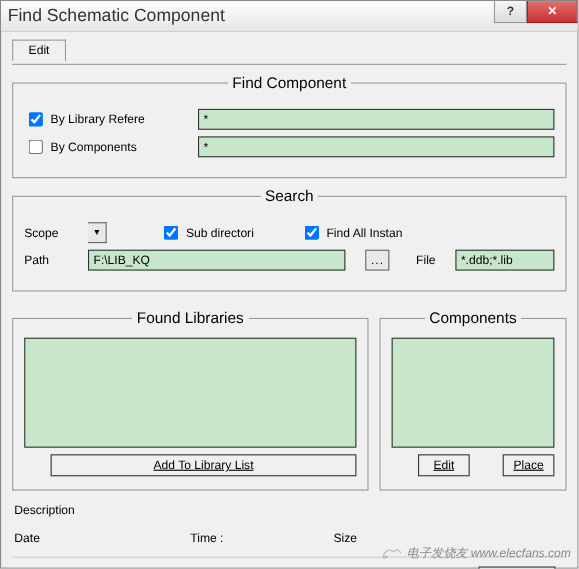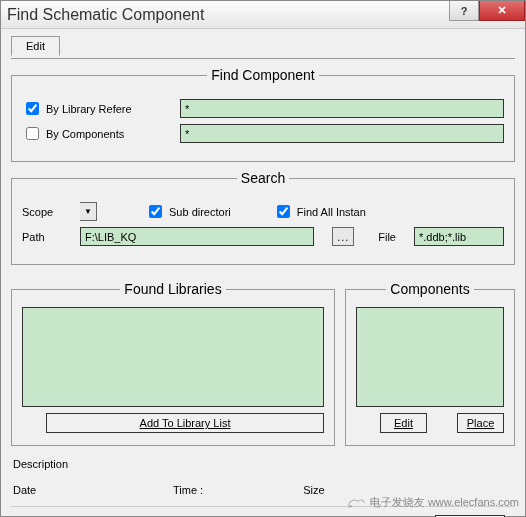--- a/index.html
+++ b/index.html
@@ -36,21 +36,21 @@
 .btn.wide { flex: 1; }
 .btn.half { flex: 1; }
 .bottom { display: flex; align-items: center; padding: 4px 2px 10px 2px; gap: 10px; }
 .infocol { flex: 1; display: flex; flex-direction: column; gap: 14px; }
 .inforow { display: flex; gap: 10px; }
 .inforow span:first-child { width: 80px; }
 .rbtns { display: flex; flex-direction: column; gap: 6px; width: 80px; }
 .rbtns .btn { text-decoration: underline; }
 .footer { display: flex; justify-content: flex-end; border-top: 1px solid #ccc; padding: 8px 10px 0 0; gap: 6px; }
 .footer .btn { width: 70px; padding: 3px 0; text-decoration: underline; }
-.watermark { position: absolute; right: 6px; bottom: 6px; font-size: 10px; color: #888; display:flex; align-items:center; gap:4px; }
+.watermark { position: absolute; right: 6px; bottom: 6px; font-size: 10px; color: #888; font-style: italic; display:flex; align-items:center; gap:4px; }
 .watermark svg { width:20px; height:12px; opacity:0.5; }
 </style>
 </head>
 <body>
 
 <div class="window">
   <div class="titlebar">
     <span class="title">Find Schematic Component</span>
     <div class="winbtns">
       <div class="winbtn help"></div>

